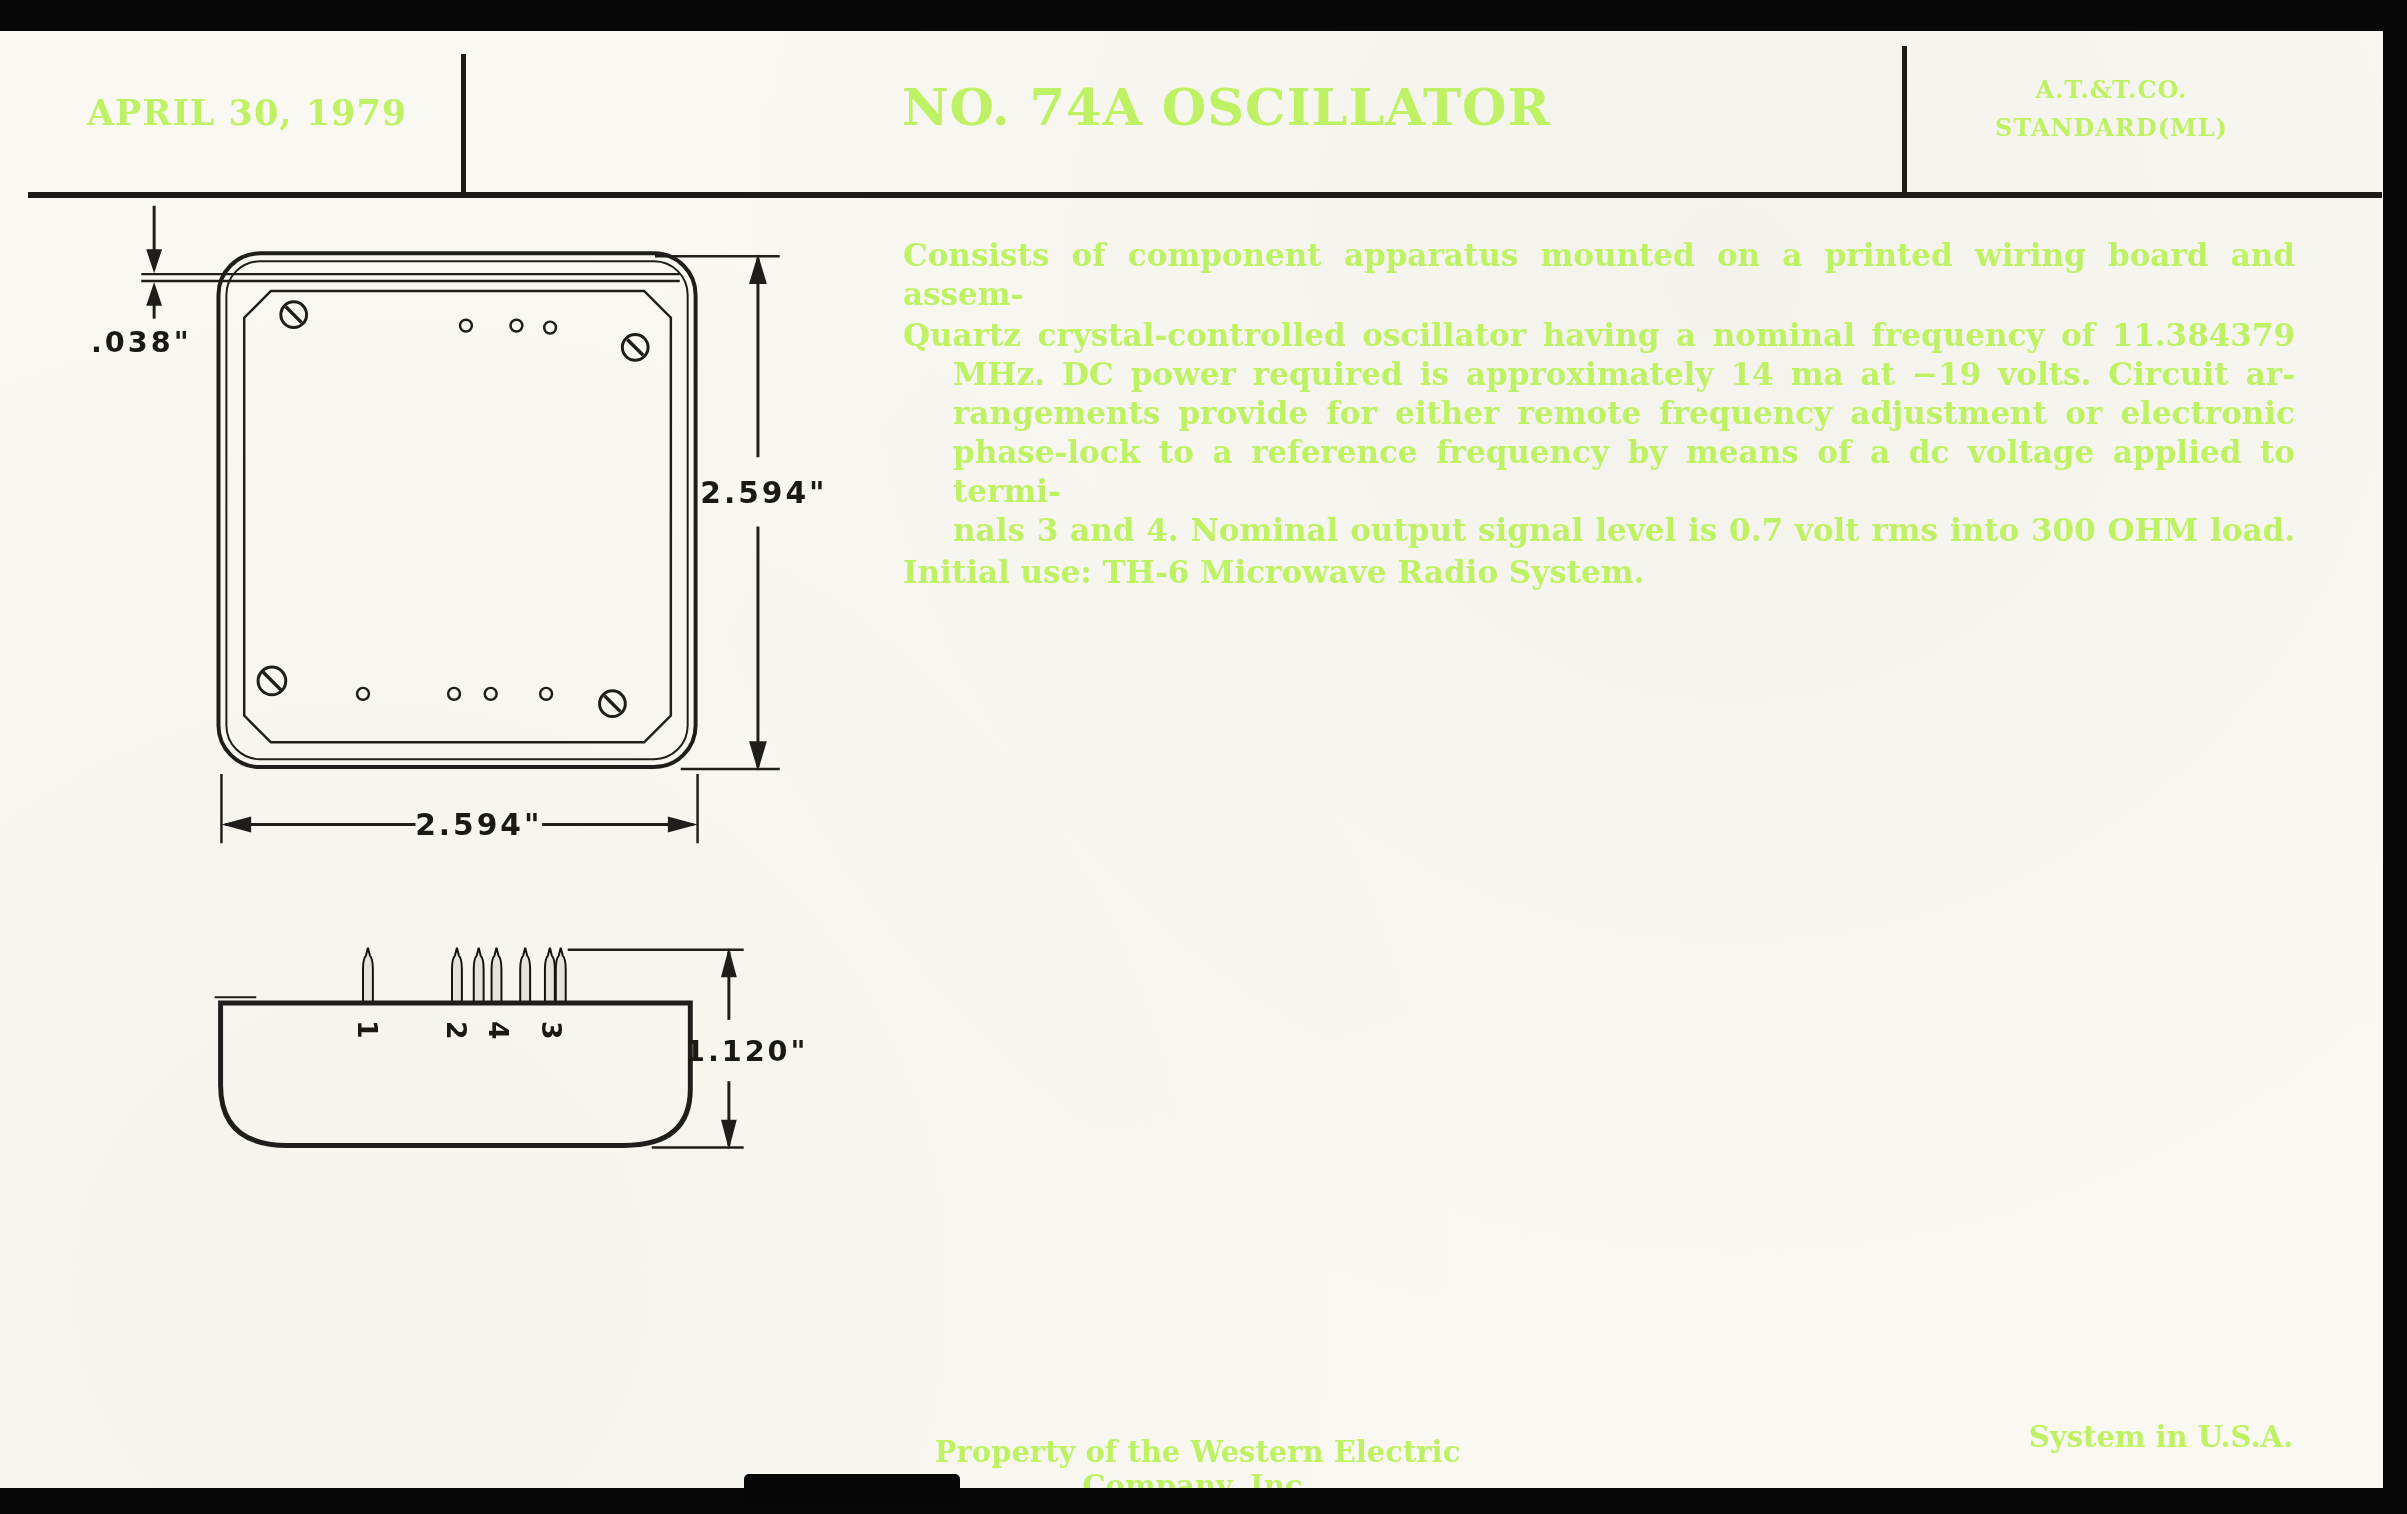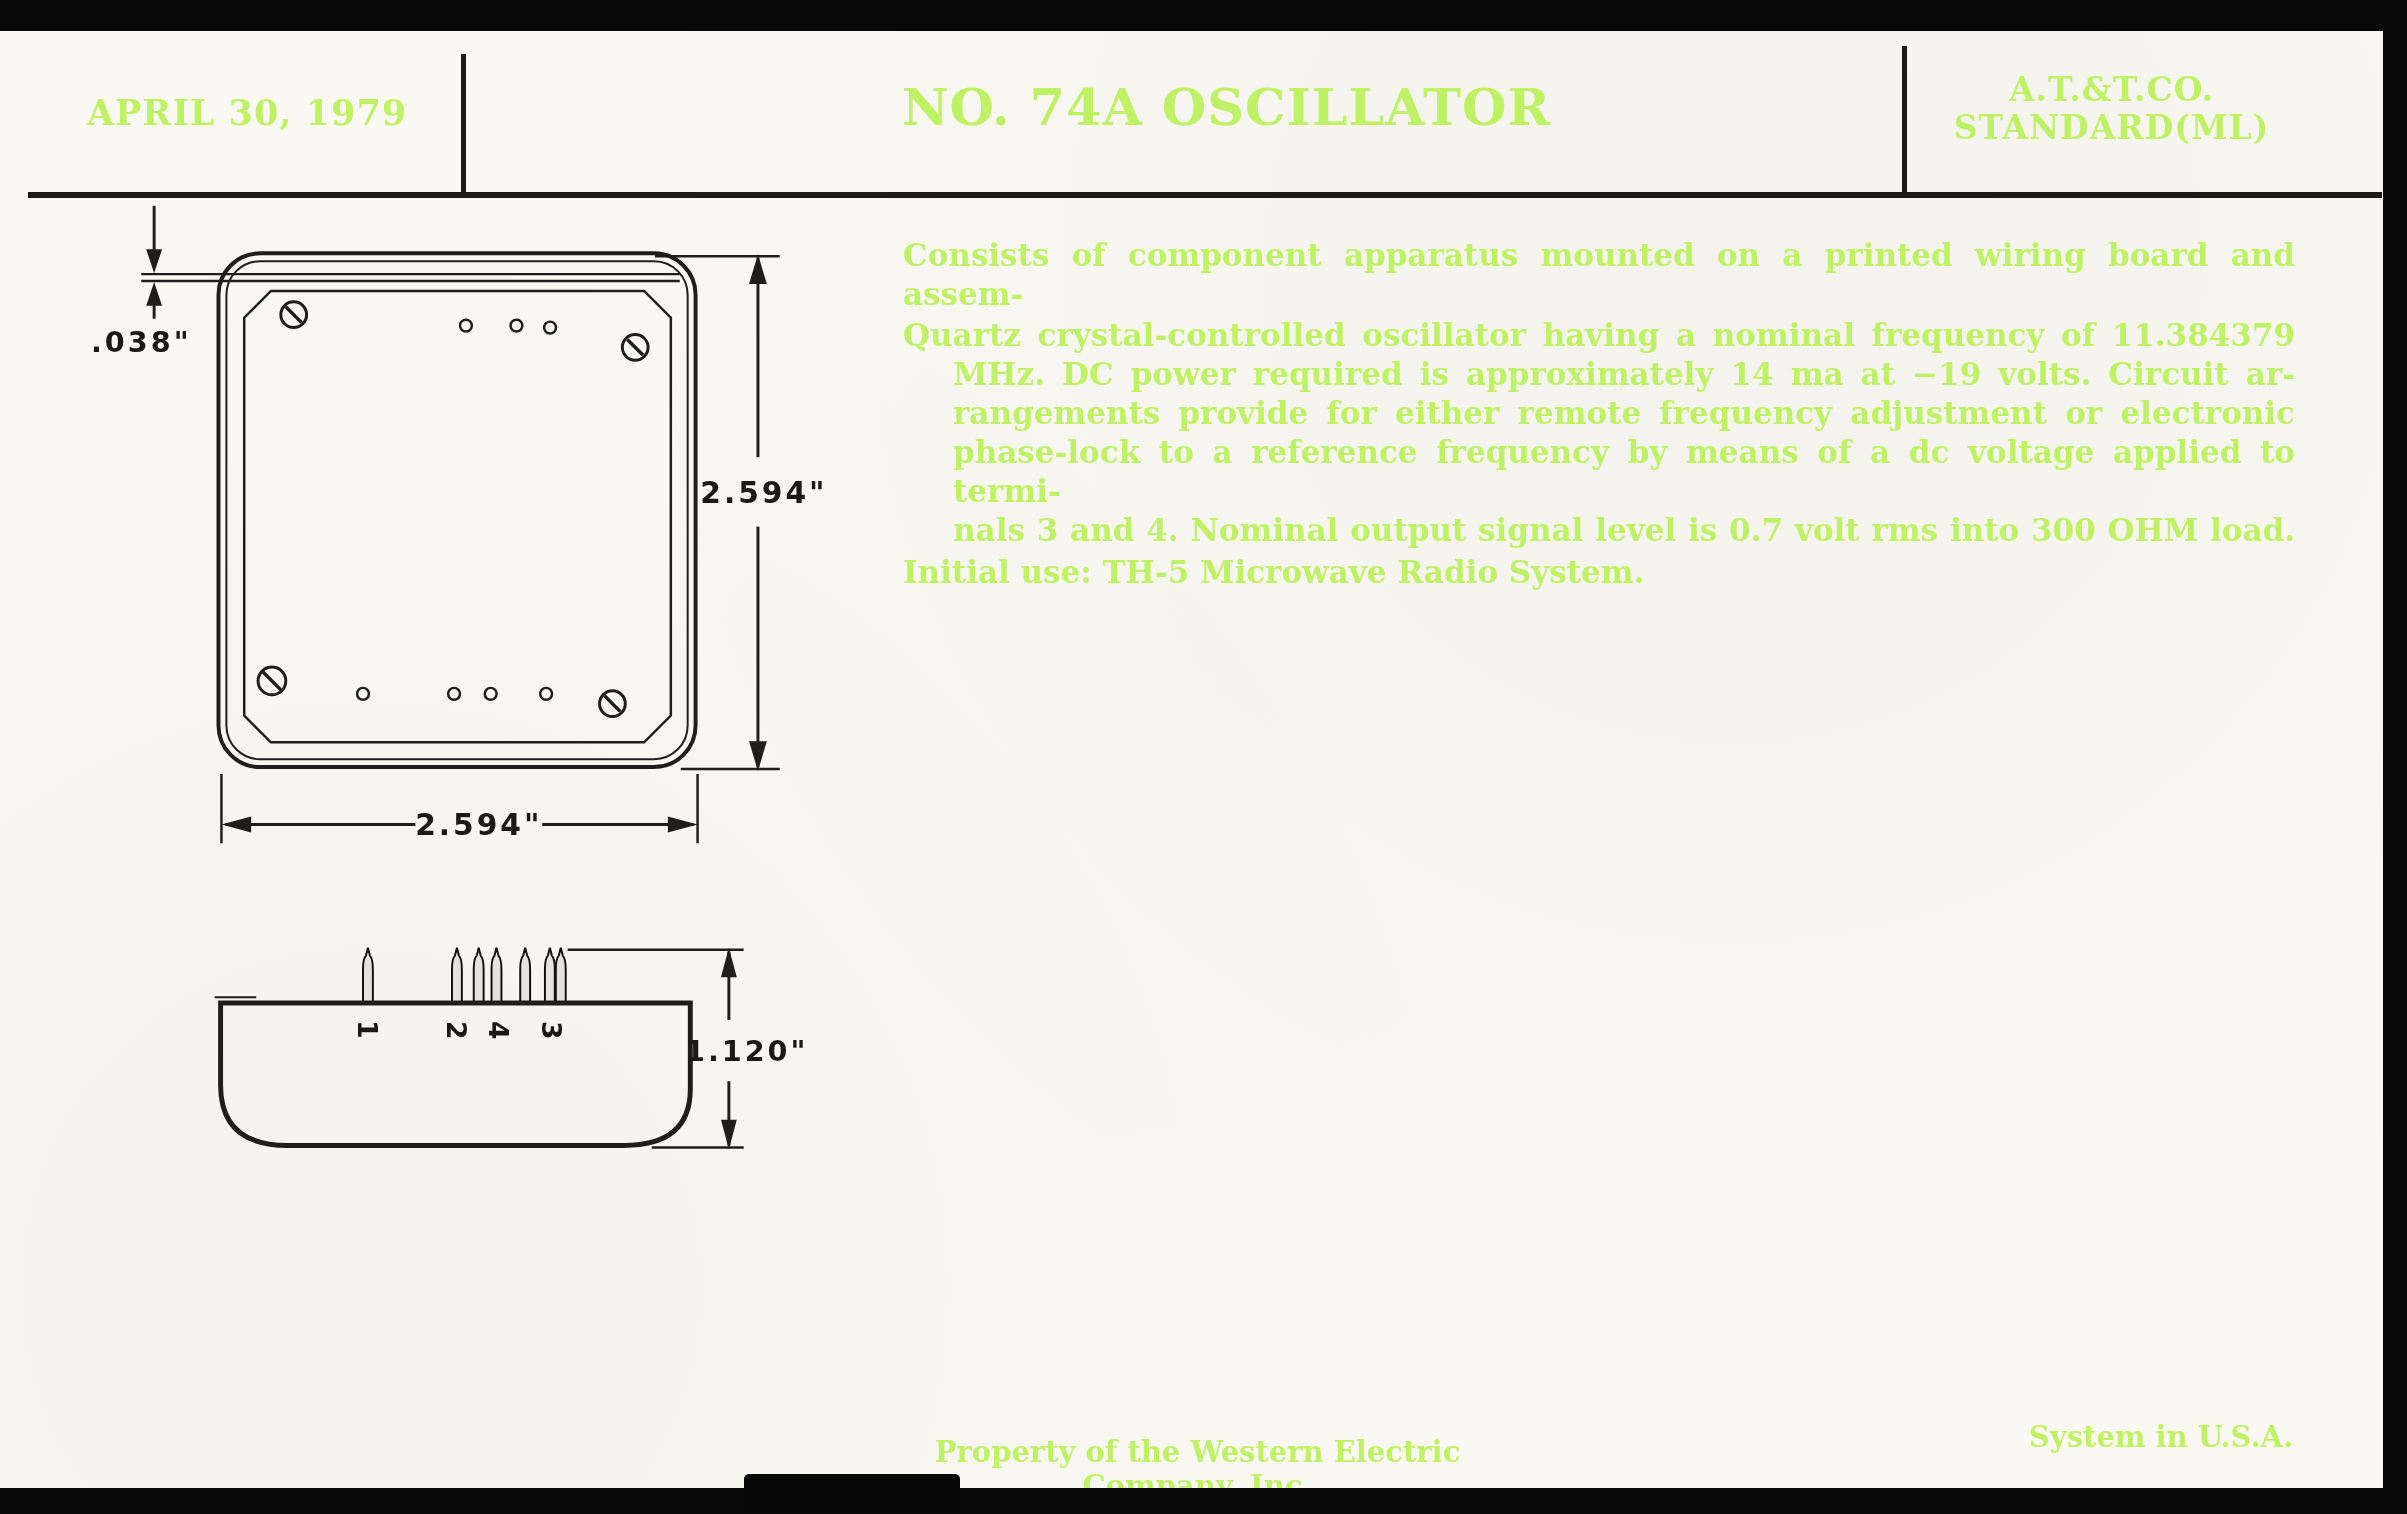--- a/index.html
+++ b/index.html
@@ -15,21 +15,21 @@
 
   .hdr-rule{position:absolute;left:28px;top:192px;width:2354px;height:6px;background:#1d1b19;}
   .hdr-div1{position:absolute;left:461px;top:54px;width:5px;height:140px;background:#1d1b19;}
   .hdr-div2{position:absolute;left:1902px;top:46px;width:5px;height:149px;background:#1d1b19;}
 
   .hdr-date{position:absolute;left:54px;top:92px;width:386px;text-align:center;
             font-size:35px;font-weight:bold;letter-spacing:1px;white-space:nowrap;}
   .hdr-title{position:absolute;left:902px;top:77px;width:584px;text-align:center;
              font-size:51px;font-weight:bold;letter-spacing:1px;white-space:nowrap;}
   .hdr-std{position:absolute;left:1938px;top:71px;width:347px;text-align:center;
-           font-size:33px;font-weight:bold;line-height:38px;letter-spacing:1px;}
+           font-size:24px;font-weight:bold;line-height:38px;letter-spacing:1px;}
 
   .bodytext{position:absolute;left:903px;top:236px;width:1392px;
             font-size:31px;font-weight:bold;line-height:39px;}
   .tline{white-space:normal;}
   .just{text-align:justify;text-align-last:justify;}
   .indent{padding-left:50px;}
   .psp2{margin-top:2px;}
   .psp3{margin-top:3px;}
 
   .drawing{position:absolute;}
@@ -57,21 +57,21 @@
   <div class="hdr-div2"></div>
   <div class="hdr-rule"></div>
 
   <div class="bodytext">
     <div class="tline just">Consists of component apparatus mounted on a printed wiring board and assem-</div>
     <div class="tline just psp2">Quartz crystal-controlled oscillator having a nominal frequency of 11.384379</div>
     <div class="tline just indent">MHz. DC power required is approximately 14 ma at −19 volts. Circuit ar-</div>
     <div class="tline just indent">rangements provide for either remote frequency adjustment or electronic</div>
     <div class="tline just indent">phase-lock to a reference frequency by means of a dc voltage applied to termi-</div>
     <div class="tline just indent">nals 3 and 4. Nominal output signal level is 0.7 volt rms into 300 OHM load.</div>
-    <div class="tline psp3">Initial use: TH-5 Microwave Radio System.</div>
+    <div class="tline psp3">Initial use: TH-6 Microwave Radio System.</div>
   </div>
 
   <svg class="drawing" style="left:59px;top:188px;" width="802" height="683" viewBox="60 190 810 690">
     <g>
       <rect class="ink" x="221" y="256" width="482" height="519" rx="42" stroke-width="4"></rect>
       <rect class="ink" x="229" y="264" width="466" height="503" rx="34" stroke-width="2"></rect>
       <line class="ink" x1="143" y1="277" x2="687" y2="277" stroke-width="2.5"></line>
       <line class="ink" x1="143" y1="284" x2="687" y2="284" stroke-width="2.5"></line>
       <path class="ink" d="M 274,294 H 651 L 678,321 V 723 L 651,750 H 274 L 247,723 V 321 Z" stroke-width="2.5"></path>
     </g>

